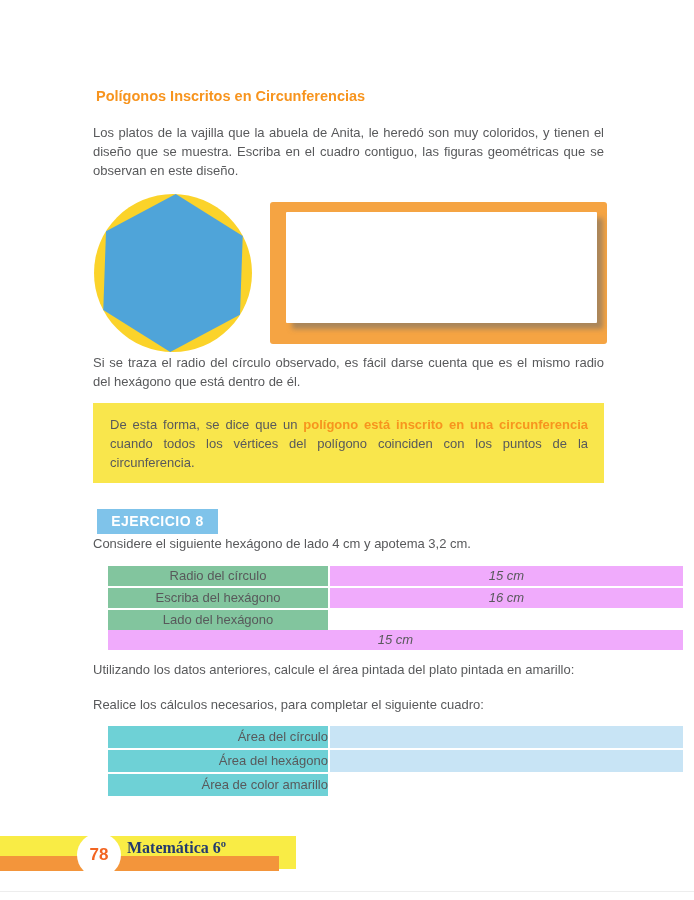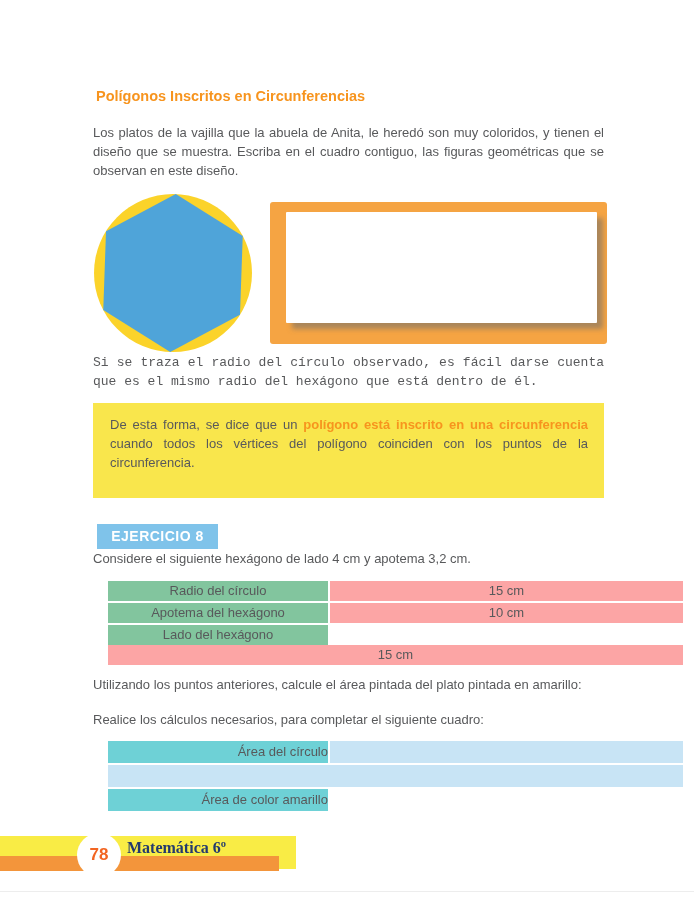--- a/index.html
+++ b/index.html
@@ -5,55 +5,55 @@
   html,body { margin:0; padding:0; background:#ffffff; }
   .page {
     position:relative; width:694px; height:900px; background:#ffffff;
     font-family:"Liberation Sans", sans-serif; color:#58595B; overflow:hidden;
   }
   .content { padding:88px 90px 0 93px; box-sizing:border-box; }
   .title {
     margin:0 0 19px 3px; font-size:14.5px; font-weight:bold; color:#F7941E;
   }
   p.body { margin:0; font-size:13px; line-height:19px; text-align:justify; }
-  .mt { margin-top:14px;font-family:Liberation Mono, monospace; }
+  .mt { margin-top:14px; }
 
   .figure-row { display:flex; align-items:center; gap:17px; margin-top:13px; }
   .plate-svg { width:160px; height:160px; flex:0 0 auto; }
   .answer-frame {
     width:337px; height:142px; background:#F5A443; border-radius:3px;
     padding:10px 10px 21px 16px; box-sizing:border-box; flex:0 0 auto;
   }
   .answer-inner {
     width:100%; height:100%; background:#ffffff; border-radius:1px;
     box-shadow:6px 6px 5px rgba(110,110,110,0.55);
   }
 
   .definition-box {
-    margin-top:12px; background:#F9E64C; padding:12px 16px 26px 17px;
+    margin-top:12px; background:#F9E64C; padding:12px 16px 11px 17px;
     font-size:13px; line-height:19px; text-align:justify;
   }
   .hl { color:#F7941E; font-weight:bold; }
 
   .badge {
     margin:26px 5px 0 4px; width:121px; height:25px; background:#7FC3EA;
     color:#ffffff; font-weight:bold; font-size:14px; letter-spacing:0.5px;
     text-align:center; line-height:25px;
   }
   .statement { margin-top:8px; }
 
   .wtable { margin:13px 0 0 15px; width:575px; font-size:13px; }
   .wtable .row { display:flex; margin-bottom:2px; }
   .wtable .row:last-child { margin-bottom:0;flex-direction:column; }
   .wtable .cell-label { width:220px; margin-right:2px; text-align:center; }
   .wtable .cell-value { flex:1; text-align:center; }
   .wtable.green .cell-label,
   .wtable.green .cell-value { height:20px; line-height:20px; }
   .wtable.green .cell-label { background:#82C59E; }
-  .wtable.green .cell-value { background:#fca5a5; }
+  .wtable.green .cell-value { background:#f0abfc;font-style:italic; }
   .wtable.bluet .cell-label,
   .wtable.bluet .cell-value { height:22px; line-height:22px;text-align:right; }
   .wtable.bluet .cell-label { background:#6ED1D6; }
   .wtable.bluet .cell-value { background:#C8E4F5; }
 
   .help-red { color:#E8393E; font-weight:bold; }
 
   .footer-yellow { position:absolute; left:0; top:836px; width:296px; height:33px; background:#F9EC45; }
   .footer-orange { position:absolute; left:0; top:856px; width:279px; height:15px; background:#F3953B; }
   .footer-circle {
@@ -94,40 +94,41 @@
     <div class="badge">EJERCICIO 8</div>
 
     <p class="body statement">Considere el siguiente hexágono de lado 4 cm y apotema 3,2 cm.</p>
 
     <div class="wtable green">
       <div class="row">
         <div class="cell-label">Radio del círculo</div>
         <div class="cell-value">15 cm</div>
       </div>
       <div class="row">
-        <div class="cell-label">Apotema del hexágono</div>
-        <div class="cell-value">10 cm</div>
+        <div class="cell-label">Escriba del hexágono</div>
+        <div class="cell-value">16 cm</div>
       </div>
       <div class="row">
         <div class="cell-label">Lado del hexágono</div>
         <div class="cell-value">15 cm</div>
       </div>
     </div>
 
-    <p class="body" style="margin-top:10px;">Utilizando los puntos anteriores, calcule el área pintada del plato pintada en amarillo:</p>
+    <p class="body" style="margin-top:10px;">Utilizando los datos anteriores, calcule el área pintada del plato pintada en amarillo:</p>
 
 
     <p class="body" style="margin-top:16px;">Realice los cálculos necesarios, para completar el siguiente cuadro:</p>
 
     <div class="wtable bluet" style="margin-top:12px;">
       <div class="row">
         <div class="cell-label">Área del círculo</div>
         <div class="cell-value"></div>
       </div>
       <div class="row">
+        <div class="cell-label">Área del hexágono</div>
         <div class="cell-value"></div>
       </div>
       <div class="row">
         <div class="cell-label">Área de color amarillo</div>
         <div class="cell-value"></div>
       </div>
     </div>
 
   </div>
 

